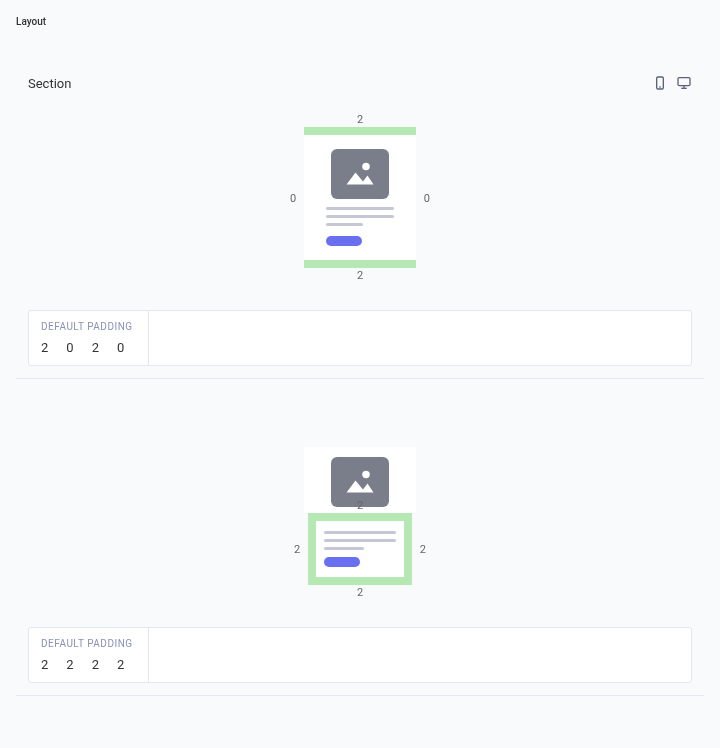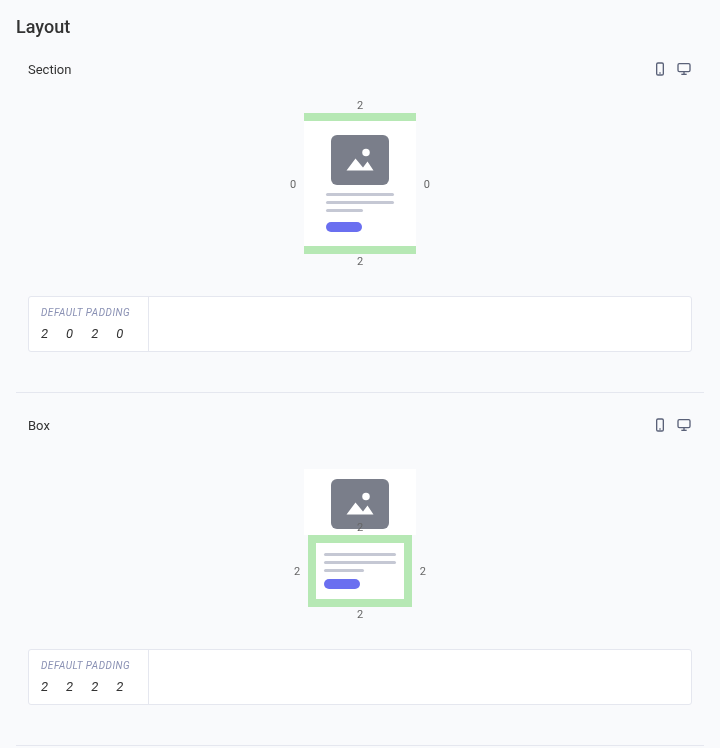--- a/index.html
+++ b/index.html
@@ -10,32 +10,33 @@
       font-size: 13px;
       padding: 16px;
     }
     .header {
       display: flex;
       align-items: baseline;
       gap: 12px;
       margin-bottom: 24px;
     }
     .header-title {
-      font-size: 18px;
+      font-size: 10px;
       font-weight: 500;
       color: #333;
     }
     .header-sub {
       font-size: 12px;
       color: #8a91b4;
     }
     .section-block {
       margin-bottom: 24px;
-      padding-bottom: 28px;
+      padding-bottom: 0;
       border-bottom: 1px solid #e5e7ef;
+      margin-top: 48px;
     }
     .section-head {
       display: flex;
       justify-content: space-between;
       align-items: center;
       margin-bottom: 16px;
       padding: 0 12px;
     }
     .section-title {
       font-size: 13px;
@@ -143,21 +144,20 @@
       display: flex;
       flex-direction: column;
       gap: 5px;
     }
     .default-padding-row {
       margin: 12px;
       border: 1px solid #e5e7ef;
       border-radius: 3px;
       background: #fff;
       display: flex;
-      font-style: italic;
     }
     .dp-label-cell {
       border-right: 1px solid #e5e7ef;
       padding: 10px 12px;
       display: flex;
       flex-direction: column;
       gap: 8px;
       min-width: 120px;
     }
     .dp-label {
@@ -238,38 +238,20 @@
         <span>2</span>
         <span>0</span>
         <span>2</span>
         <span>0</span>
       </div>
     </div>
   </div>
 </div>
 
 <div class="section-block">
-  <div class="section-head">
-    <div class="section-title">Box</div>
-    <div class="device-toggle">
-      <span class="device-icon">
-        <svg viewBox="0 0 24 24" fill="none" stroke="currentColor" stroke-width="2">
-            <rect x="7" y="3" width="10" height="18" rx="2"></rect>
-            <line x1="11" y1="18" x2="13" y2="18"></line>
-          </svg>
-      </span>
-      <span class="device-icon">
-        <svg viewBox="0 0 24 24" fill="none" stroke="currentColor" stroke-width="2">
-            <rect x="3" y="4" width="18" height="12" rx="2"></rect>
-            <line x1="8" y1="20" x2="16" y2="20"></line>
-            <line x1="12" y1="16" x2="12" y2="20"></line>
-          </svg>
-      </span>
-    </div>
-  </div>
 
   <div class="preview-area">
     <div class="preview-wrap">
       <div class="box-card">
         <div class="box-img-wrap">
           <div class="img-placeholder">
             <svg class="svg-img" viewBox="0 0 24 24" fill="#fff">
                 <circle cx="16" cy="7" r="2.5"></circle>
                 <path d="M3 19 L9 11 L14 17 L17 13 L21 19 Z"></path>
               </svg>

